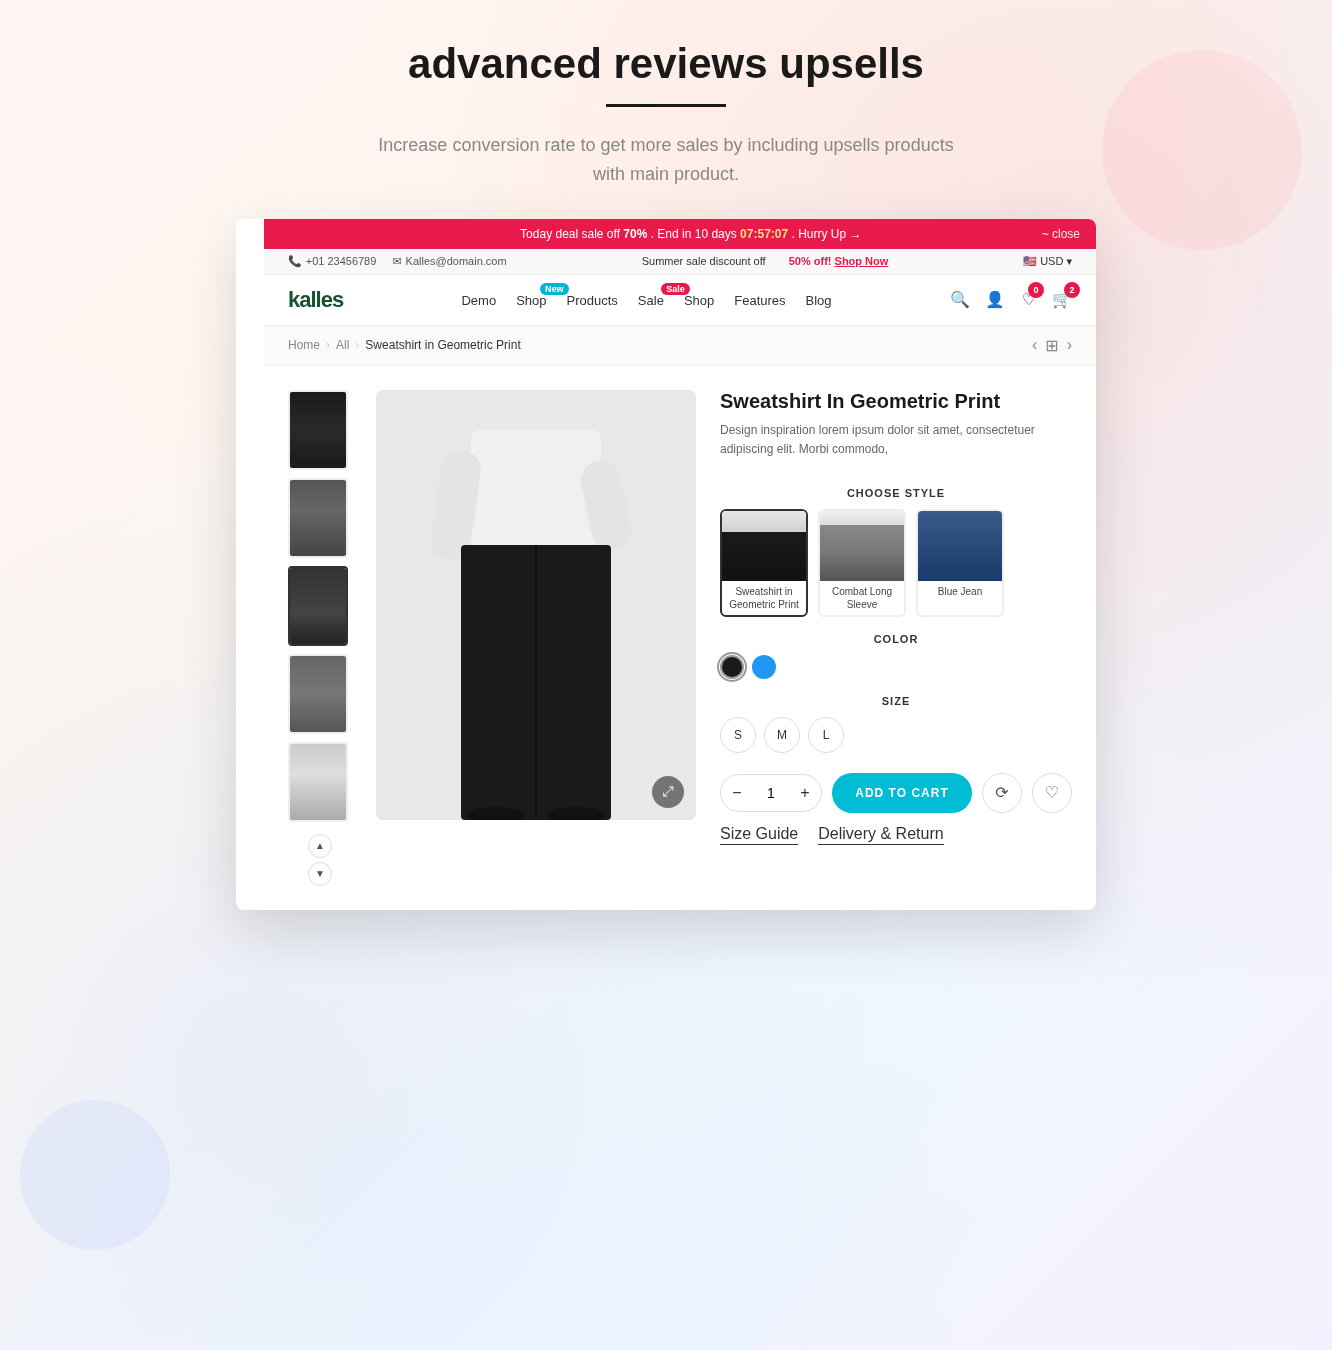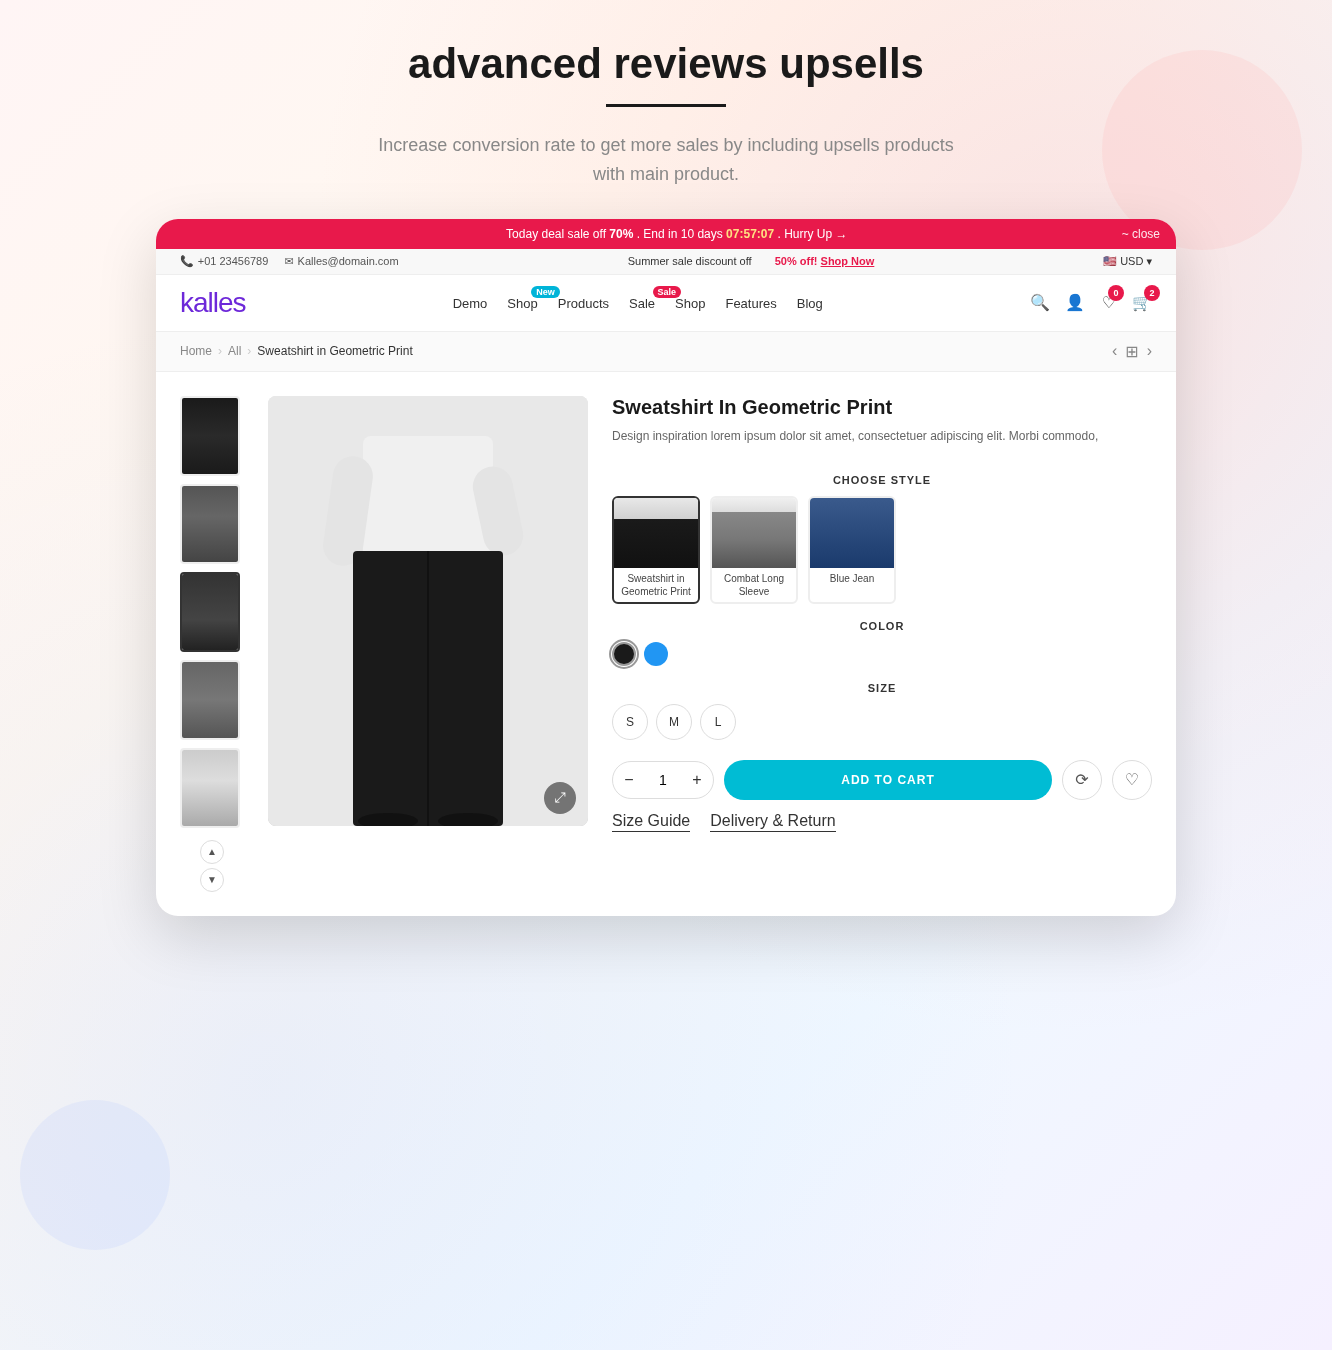--- a/index.html
+++ b/index.html
@@ -42,27 +42,28 @@
       margin: 0 auto 24px;
     }
     .page-header p {
       font-size: 18px;
       color: #888;
       max-width: 600px;
       line-height: 1.6;
     }
 
     .browser-window {
-      width: 1020px;
+      width: 860px;
       max-width: 100%;
       background: #fff;
-      border-radius: 22px;
+      border-radius: 8px;
       box-shadow: 0 20px 60px rgba(0,0,0,0.15);
       overflow: hidden;
       z-index: 1;
+      padding-left: 28px;
     }
 
     
     .promo-bar {
       background: #e8194b;
       color: #fff;
       text-align: center;
       padding: 8px 16px;
       font-size: 12px;
       display: flex;
@@ -93,23 +94,23 @@
 
     
     .nav {
       padding: 12px 24px;
       display: flex;
       align-items: center;
       justify-content: space-between;
       border-bottom: 1px solid #eee;
     }
     .nav .logo {
-      font-size: 28px;
-      font-weight: 400;
-      color: #6d28d9;
+      font-size: 22px;
+      font-weight: 700;
+      color: #14532d;
       letter-spacing: -1px;
     }
     .nav-links {
       display: flex;
       align-items: center;
       gap: 20px;
       list-style: none;
     }
     .nav-links li a {
       text-decoration: none;

